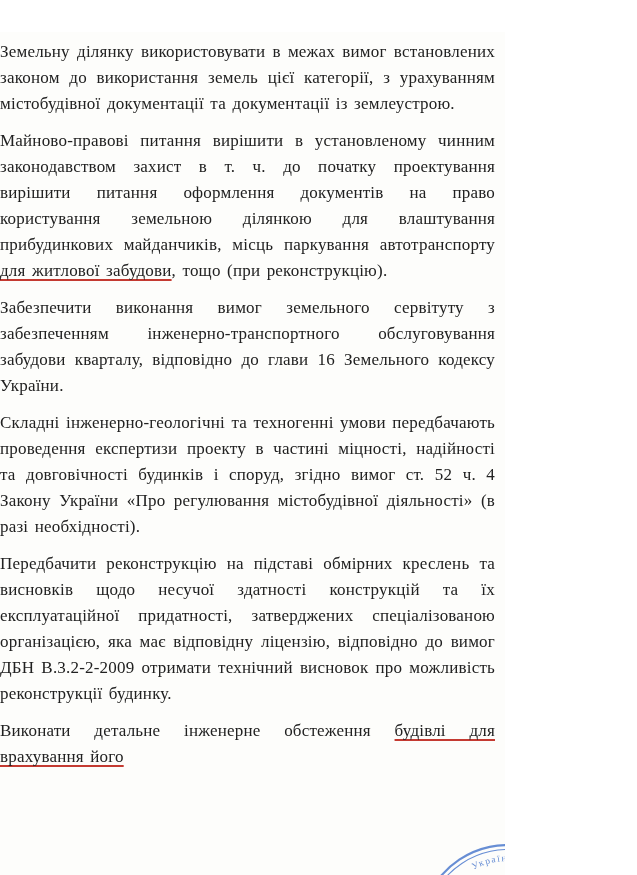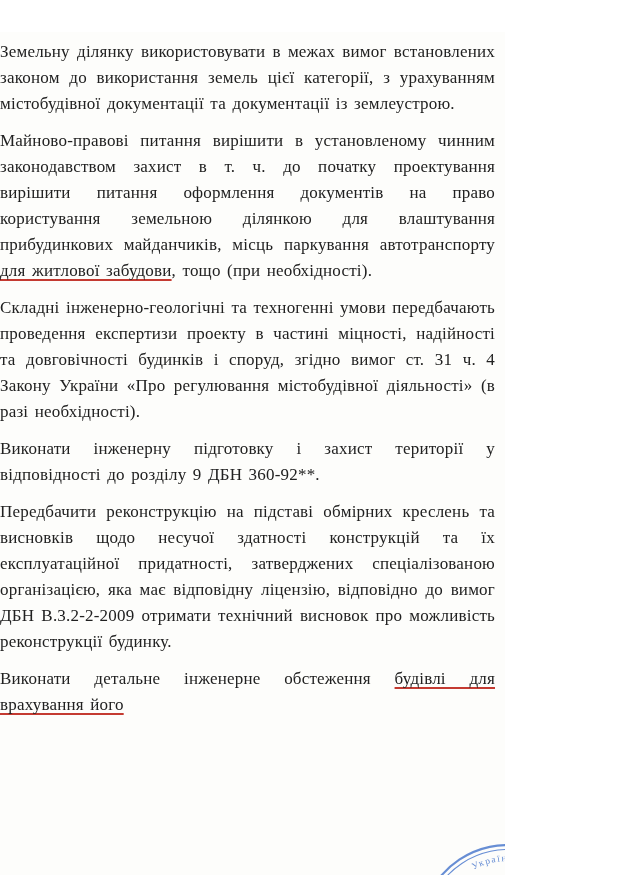--- a/index.html
+++ b/index.html
@@ -67,23 +67,23 @@
   .stamp-ring-text { font-size: 9.5px; letter-spacing: 1.5px; }
   .stamp-inner-text { font-size: 13px; font-weight: bold; letter-spacing: 2px; }
 </style>
 </head>
 <body>
 
 <div class="page">
 
   <div class="doc-body">
       <p class="para"><span>Земельну ділянку використовувати в межах вимог встановлених законом до використання земель цієї категорії, з урахуванням містобудівної документації та документації із землеустрою.</span></p>
-      <p class="para"><span>Майново-правові питання вирішити в установленому чинним законодавством захист в т. ч. до початку проектування вирішити питання оформлення документів на право користування земельною ділянкою для влаштування прибудинкових майданчиків, місць паркування автотранспорту </span><span class="underline-red">для житлової забудови</span><span>, тощо (при необхідності).</span></p>
-      <p class="para"><span>Складні інженерно-геологічні та техногенні умови передбачають проведення експертизи проекту в частині міцності, надійності та довговічності будинків і споруд, згідно вимог ст. 31 ч. 4 Закону України «Про регулювання містобудівної діяльності» (в разі необхідності).</span></p>
-      <p class="para"><span>Виконати інженерну підготовку і захист території у відповідності до розділу 9 ДБН 360-92**.</span></p>
+      <p class="para"><span>Майново-правові питання вирішити в установленому чинним законодавством захист в т. ч. до початку проектування вирішити питання оформлення документів на право користування земельною ділянкою для влаштування прибудинкових майданчиків, місць паркування автотранспорту </span><span class="underline-red">для житлової забудови</span><span>, тощо (при реконструкцію).</span></p>
+      <p class="para"><span>Забезпечити виконання вимог земельного сервітуту з забезпеченням інженерно-транспортного обслуговування забудови кварталу, відповідно до глави 16 Земельного кодексу України.</span></p>
+      <p class="para"><span>Складні інженерно-геологічні та техногенні умови передбачають проведення експертизи проекту в частині міцності, надійності та довговічності будинків і споруд, згідно вимог ст. 52 ч. 4 Закону України «Про регулювання містобудівної діяльності» (в разі необхідності).</span></p>
       <p class="para"><span>Передбачити реконструкцію на підставі обмірних креслень та висновків щодо несучої здатності конструкцій та їх експлуатаційної придатності, затверджених спеціалізованою організацією, яка має відповідну ліцензію, відповідно до вимог ДБН В.3.2-2-2009 отримати технічний висновок про можливість реконструкції будинку.</span></p>
       <p class="para"><span>Виконати детальне інженерне обстеження </span><span class="underline-red">будівлі для врахування його</span></p>
     </div>
 
   <svg class="stamp" width="212" height="212" viewBox="0 0 212 212">
     <defs>
       <path id="arcOuter" d="M 34,106 A 72,72 0 0 1 178,106"></path>
       <path id="arcInner" d="M 61,106 A 45,45 0 0 1 151,106"></path>
     </defs>
     <g class="stamp-g" transform="rotate(-12 106 106)">

